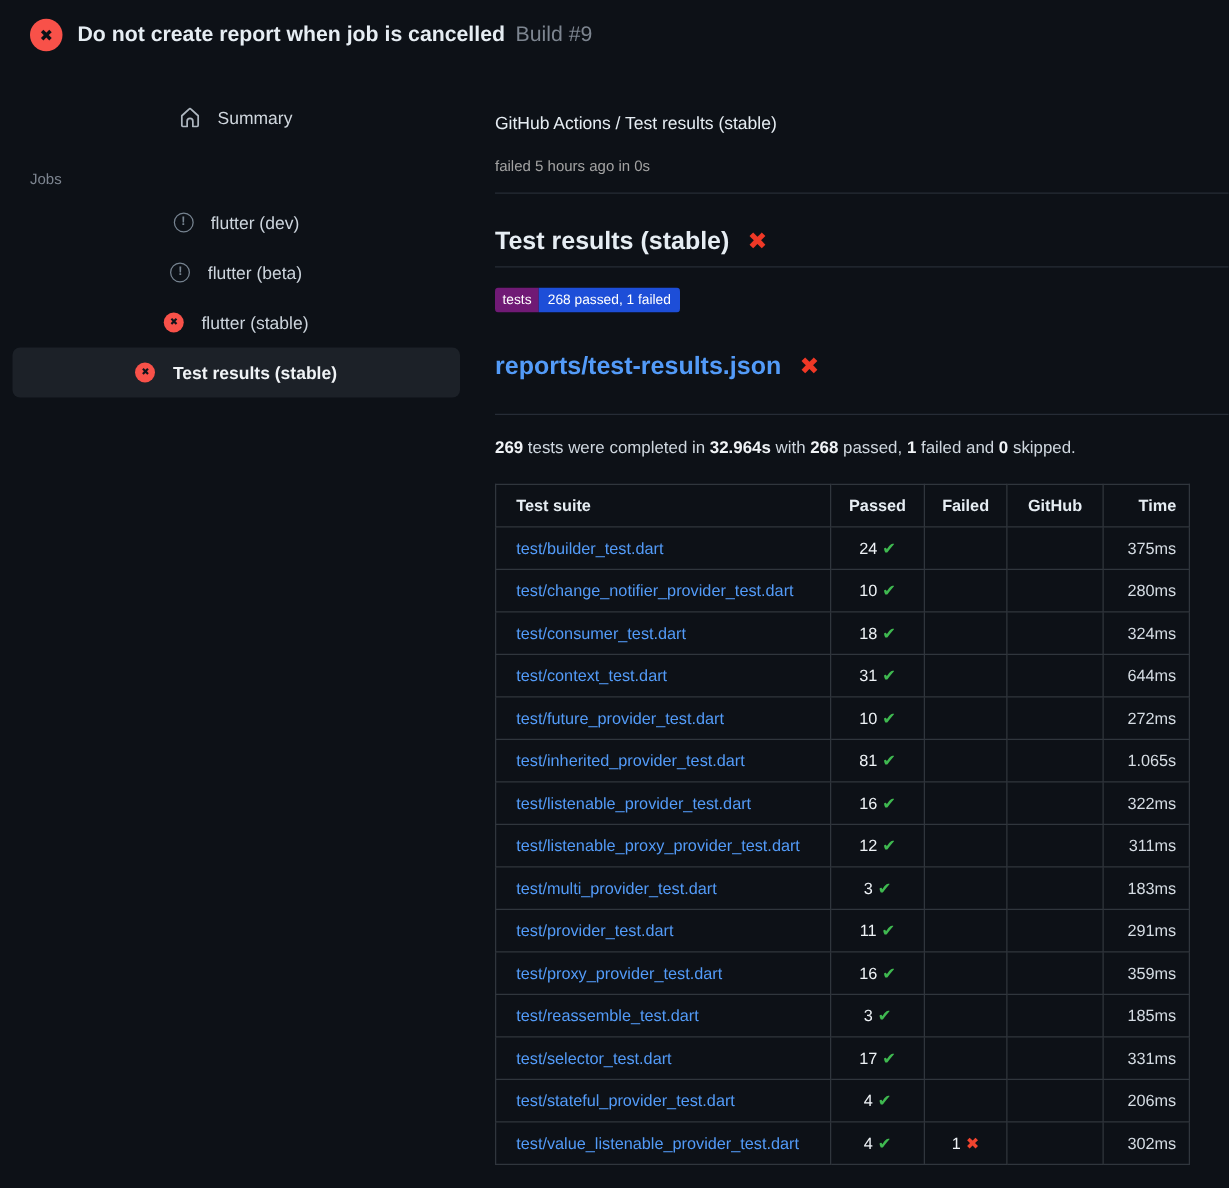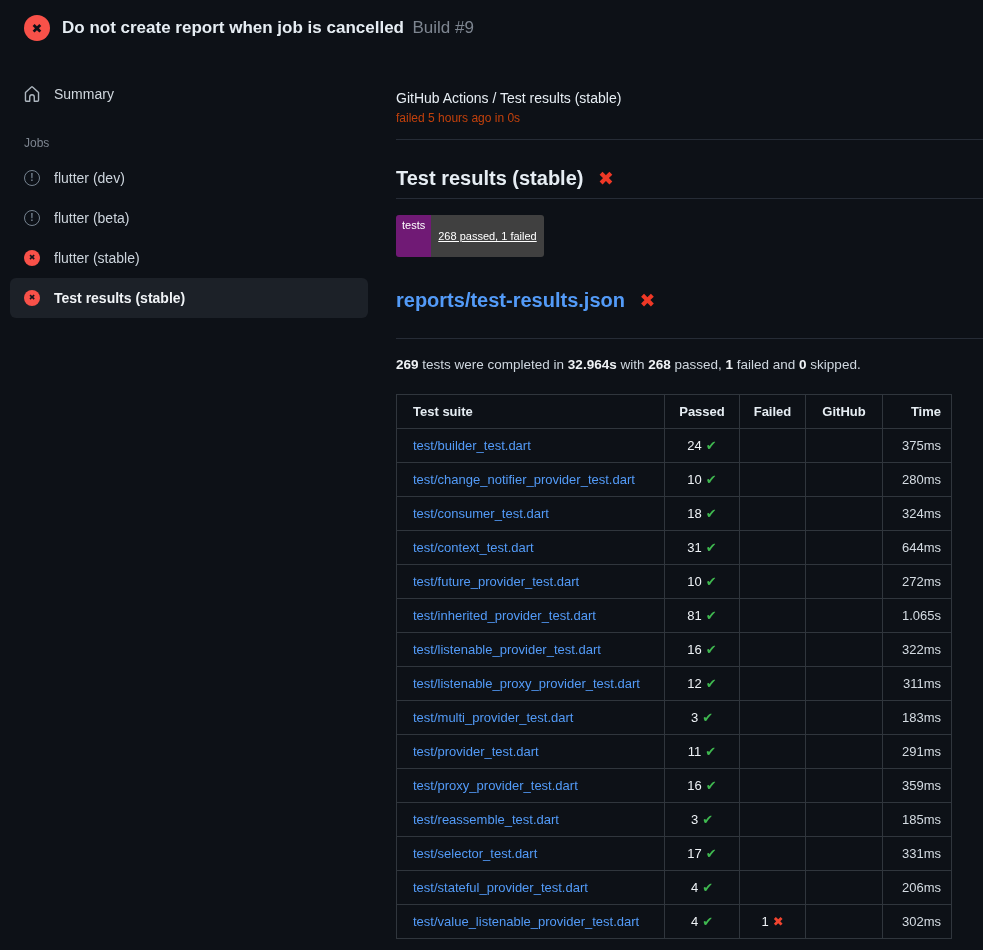--- a/index.html
+++ b/index.html
@@ -28,20 +28,21 @@
 
   
   .layout { display:flex; align-items:flex-start; }
 
   
   .sidebar { width:396px; flex:0 0 auto; padding:24px 28px 0 10px; }
   .side-row {
     display:flex; align-items:center; gap:14px;
     padding:0 14px; height:32px; border-radius:6px;
     cursor:pointer;
+    justify-content:center;
   }
   .summary-row { margin-bottom:0; color:#d0d7de; font-size:14px; }
   .jobs-label {
     margin:26px 0 8px 0; padding-left:14px;
     font-size:12px; color:#7d8590;
   }
   .job-row {
     height:40px; font-size:14px; color:#cdd5dd; font-weight:500;
   }
   .job-row.selected {
@@ -57,40 +58,40 @@
     width:16px; height:16px; border-radius:50%;
     background:#f85149; color:#10141b;
     display:flex; align-items:center; justify-content:center;
     font-size:8px; font-weight:700; flex:0 0 auto; line-height:1;
   }
   .home-icon { width:16px; height:16px; flex:0 0 auto; display:block; }
 
   
   .main { flex:1 1 auto; padding-top:36px; min-width:0; }
   .wf-title { font-size:14px; font-weight:400; color:#e6edf3; }
-  .wf-meta { font-size:12px; color:#c2410c; margin-top:5px; }
+  .wf-meta { font-size:12px; color:#a3a3a3; margin-top:20px; }
   .divider { border:0; border-top:1px solid #262c36; margin-top:14px; }
 
   h2.section-h {
     margin-top:25px; font-size:20px; font-weight:600; line-height:26px;
     padding-bottom:6px; border-bottom:1px solid #262c36;
     display:block; color:#e6edf3;
   }
   h2.section-h .fail-x, .report-h .fail-x {
     color:#ef3826; font-weight:700; margin-left:9px; font-size:19px;
   }
   .report-h { margin-top:30px; font-size:20px; font-weight:600; line-height:26px;
     padding-bottom:24px; border-bottom:1px solid #262c36; }
   .report-link { color:#539bf8; text-decoration:none; cursor:pointer; }
 
   
   .badge { margin-top:16px; display:inline-flex; border-radius:3px; overflow:hidden;
     font-size:11px; font-weight:400; line-height:20px; cursor:pointer; }
   .badge-label { background:#701a75; color:#fff; padding:0 6px; }
-  .badge-value { background:#404040; color:#fff; padding:11px 7px;text-decoration:underline; }
+  .badge-value { background:#1d4ed8; color:#fff; padding:0 7px; }
 
   .summary-p { margin-top:16px; font-size:13.5px; line-height:20px; color:#cfd7df; }
   .summary-p b { color:#f0f3f6; }
 
   
   table.results {
     margin-top:19px; border-collapse:collapse; table-layout:fixed;
     width:555px; font-size:13px;
   }
   .results th, .results td {

